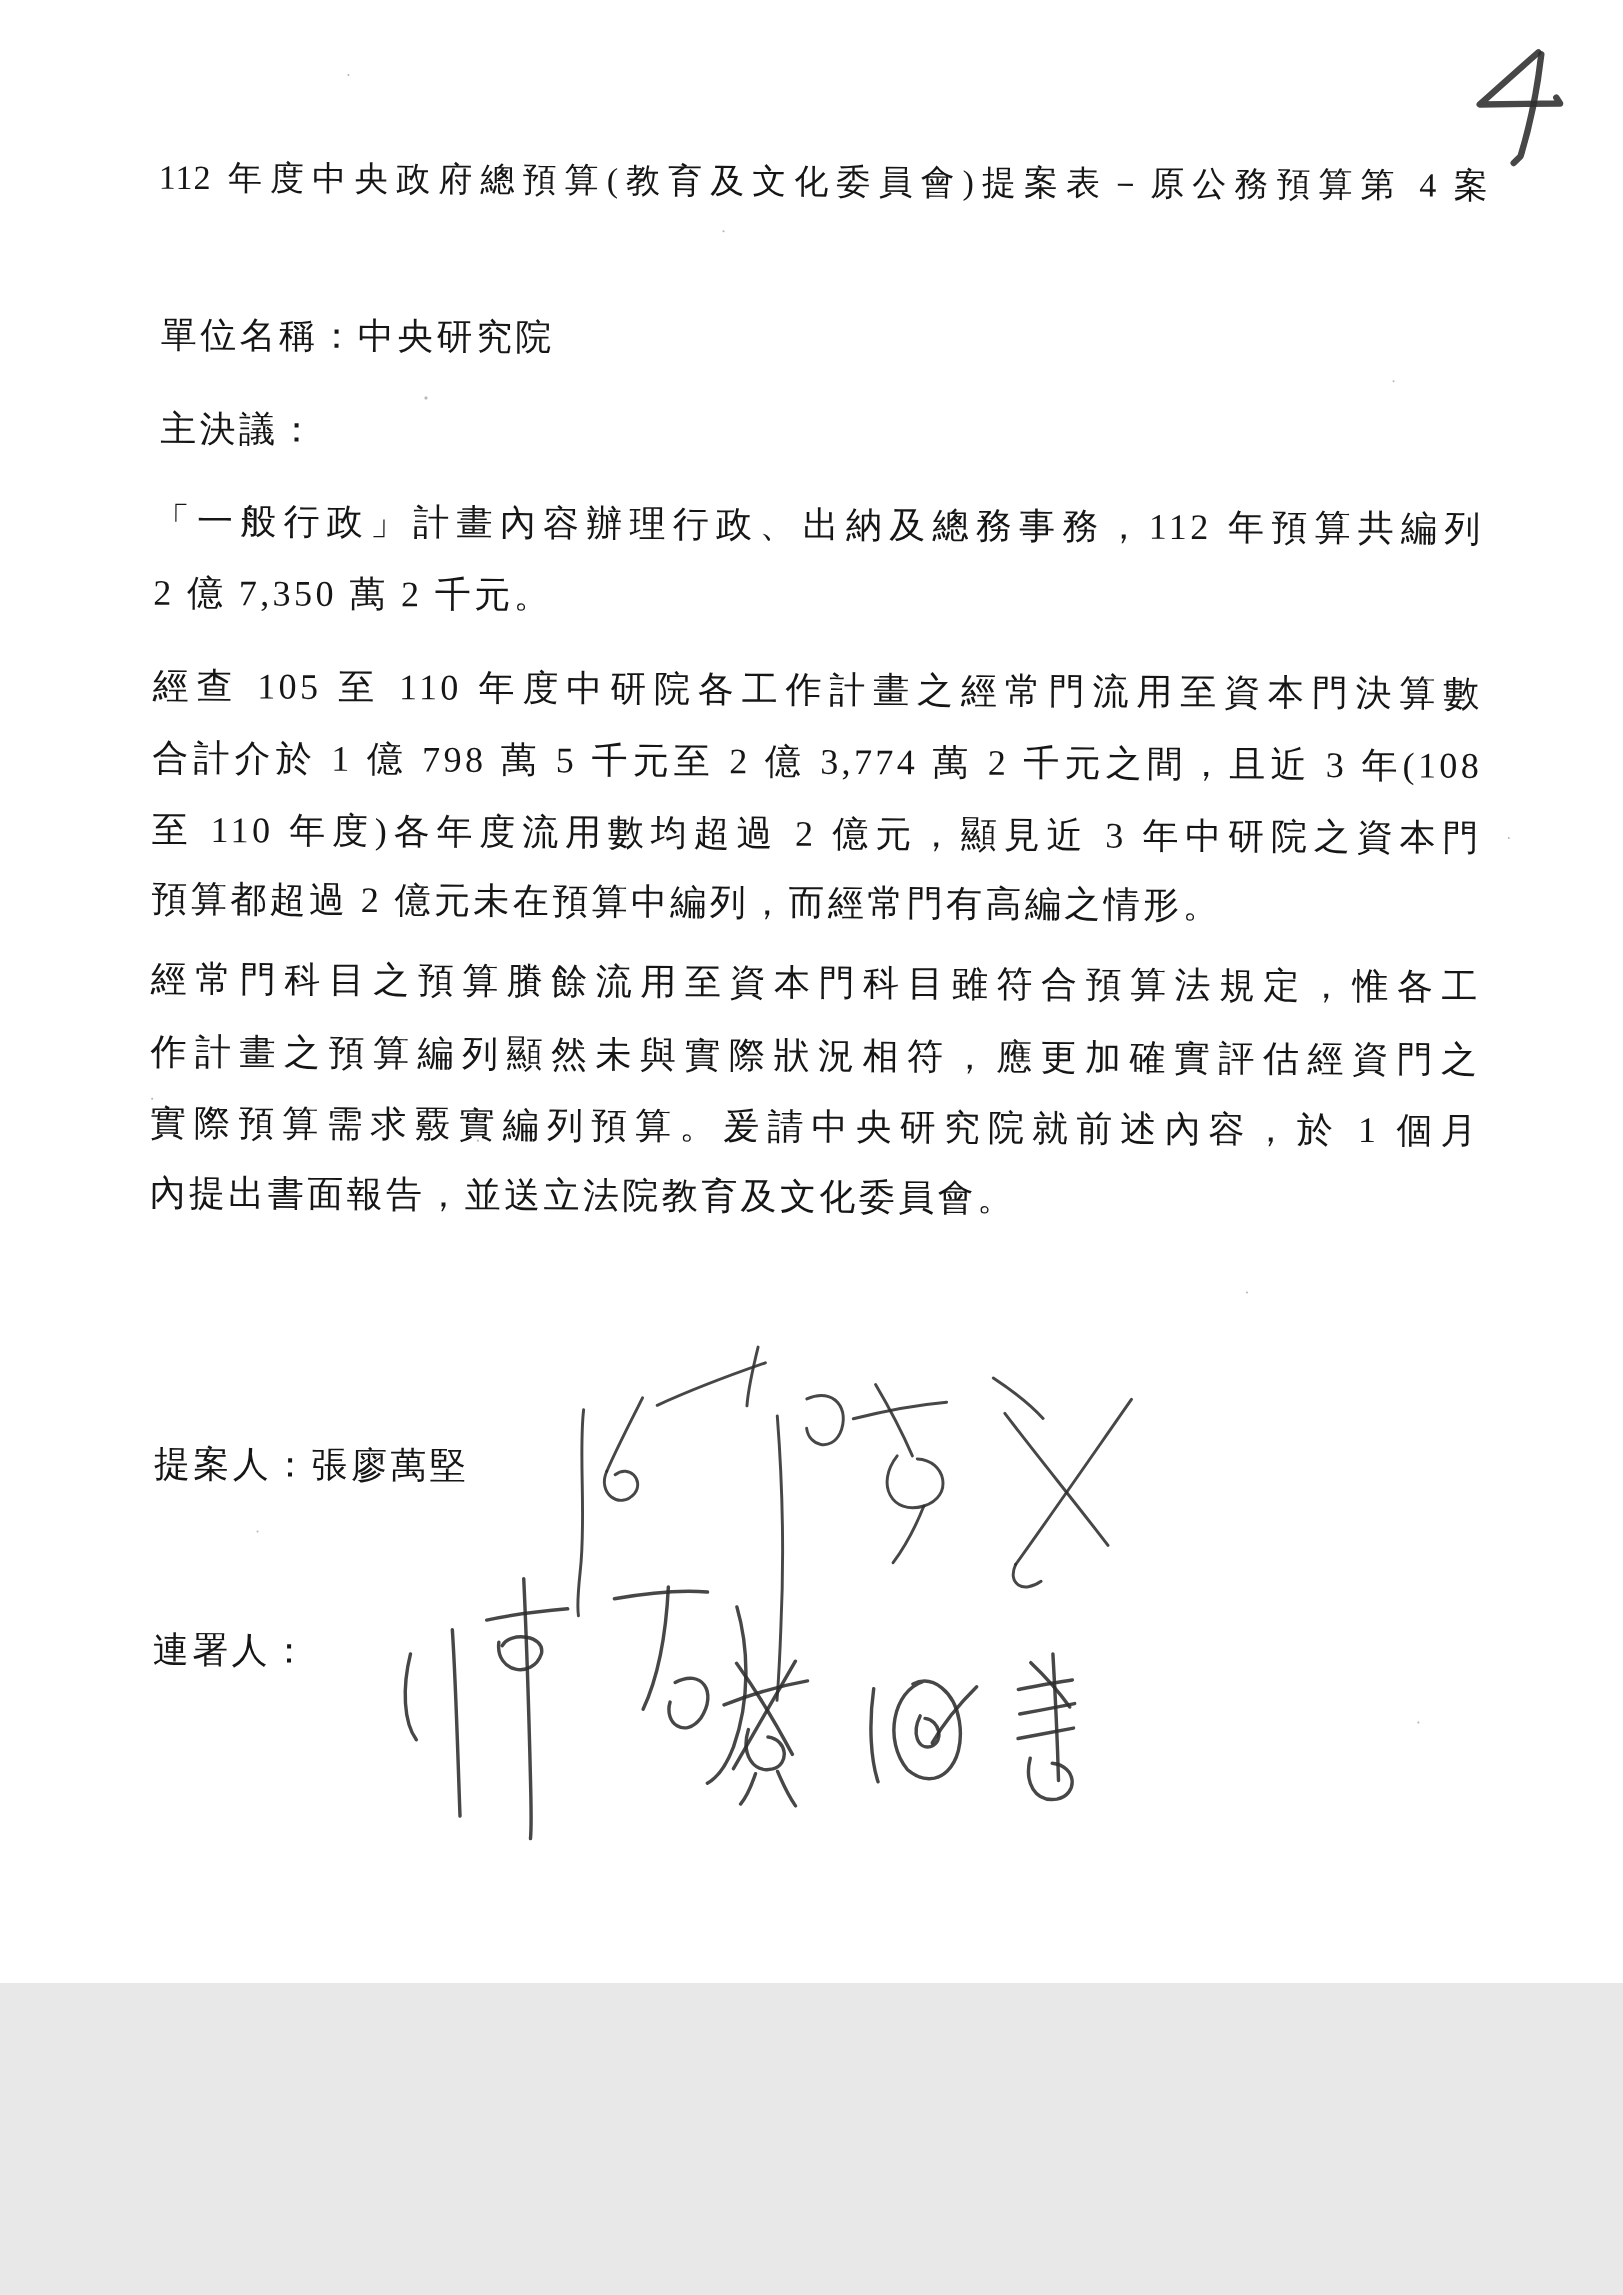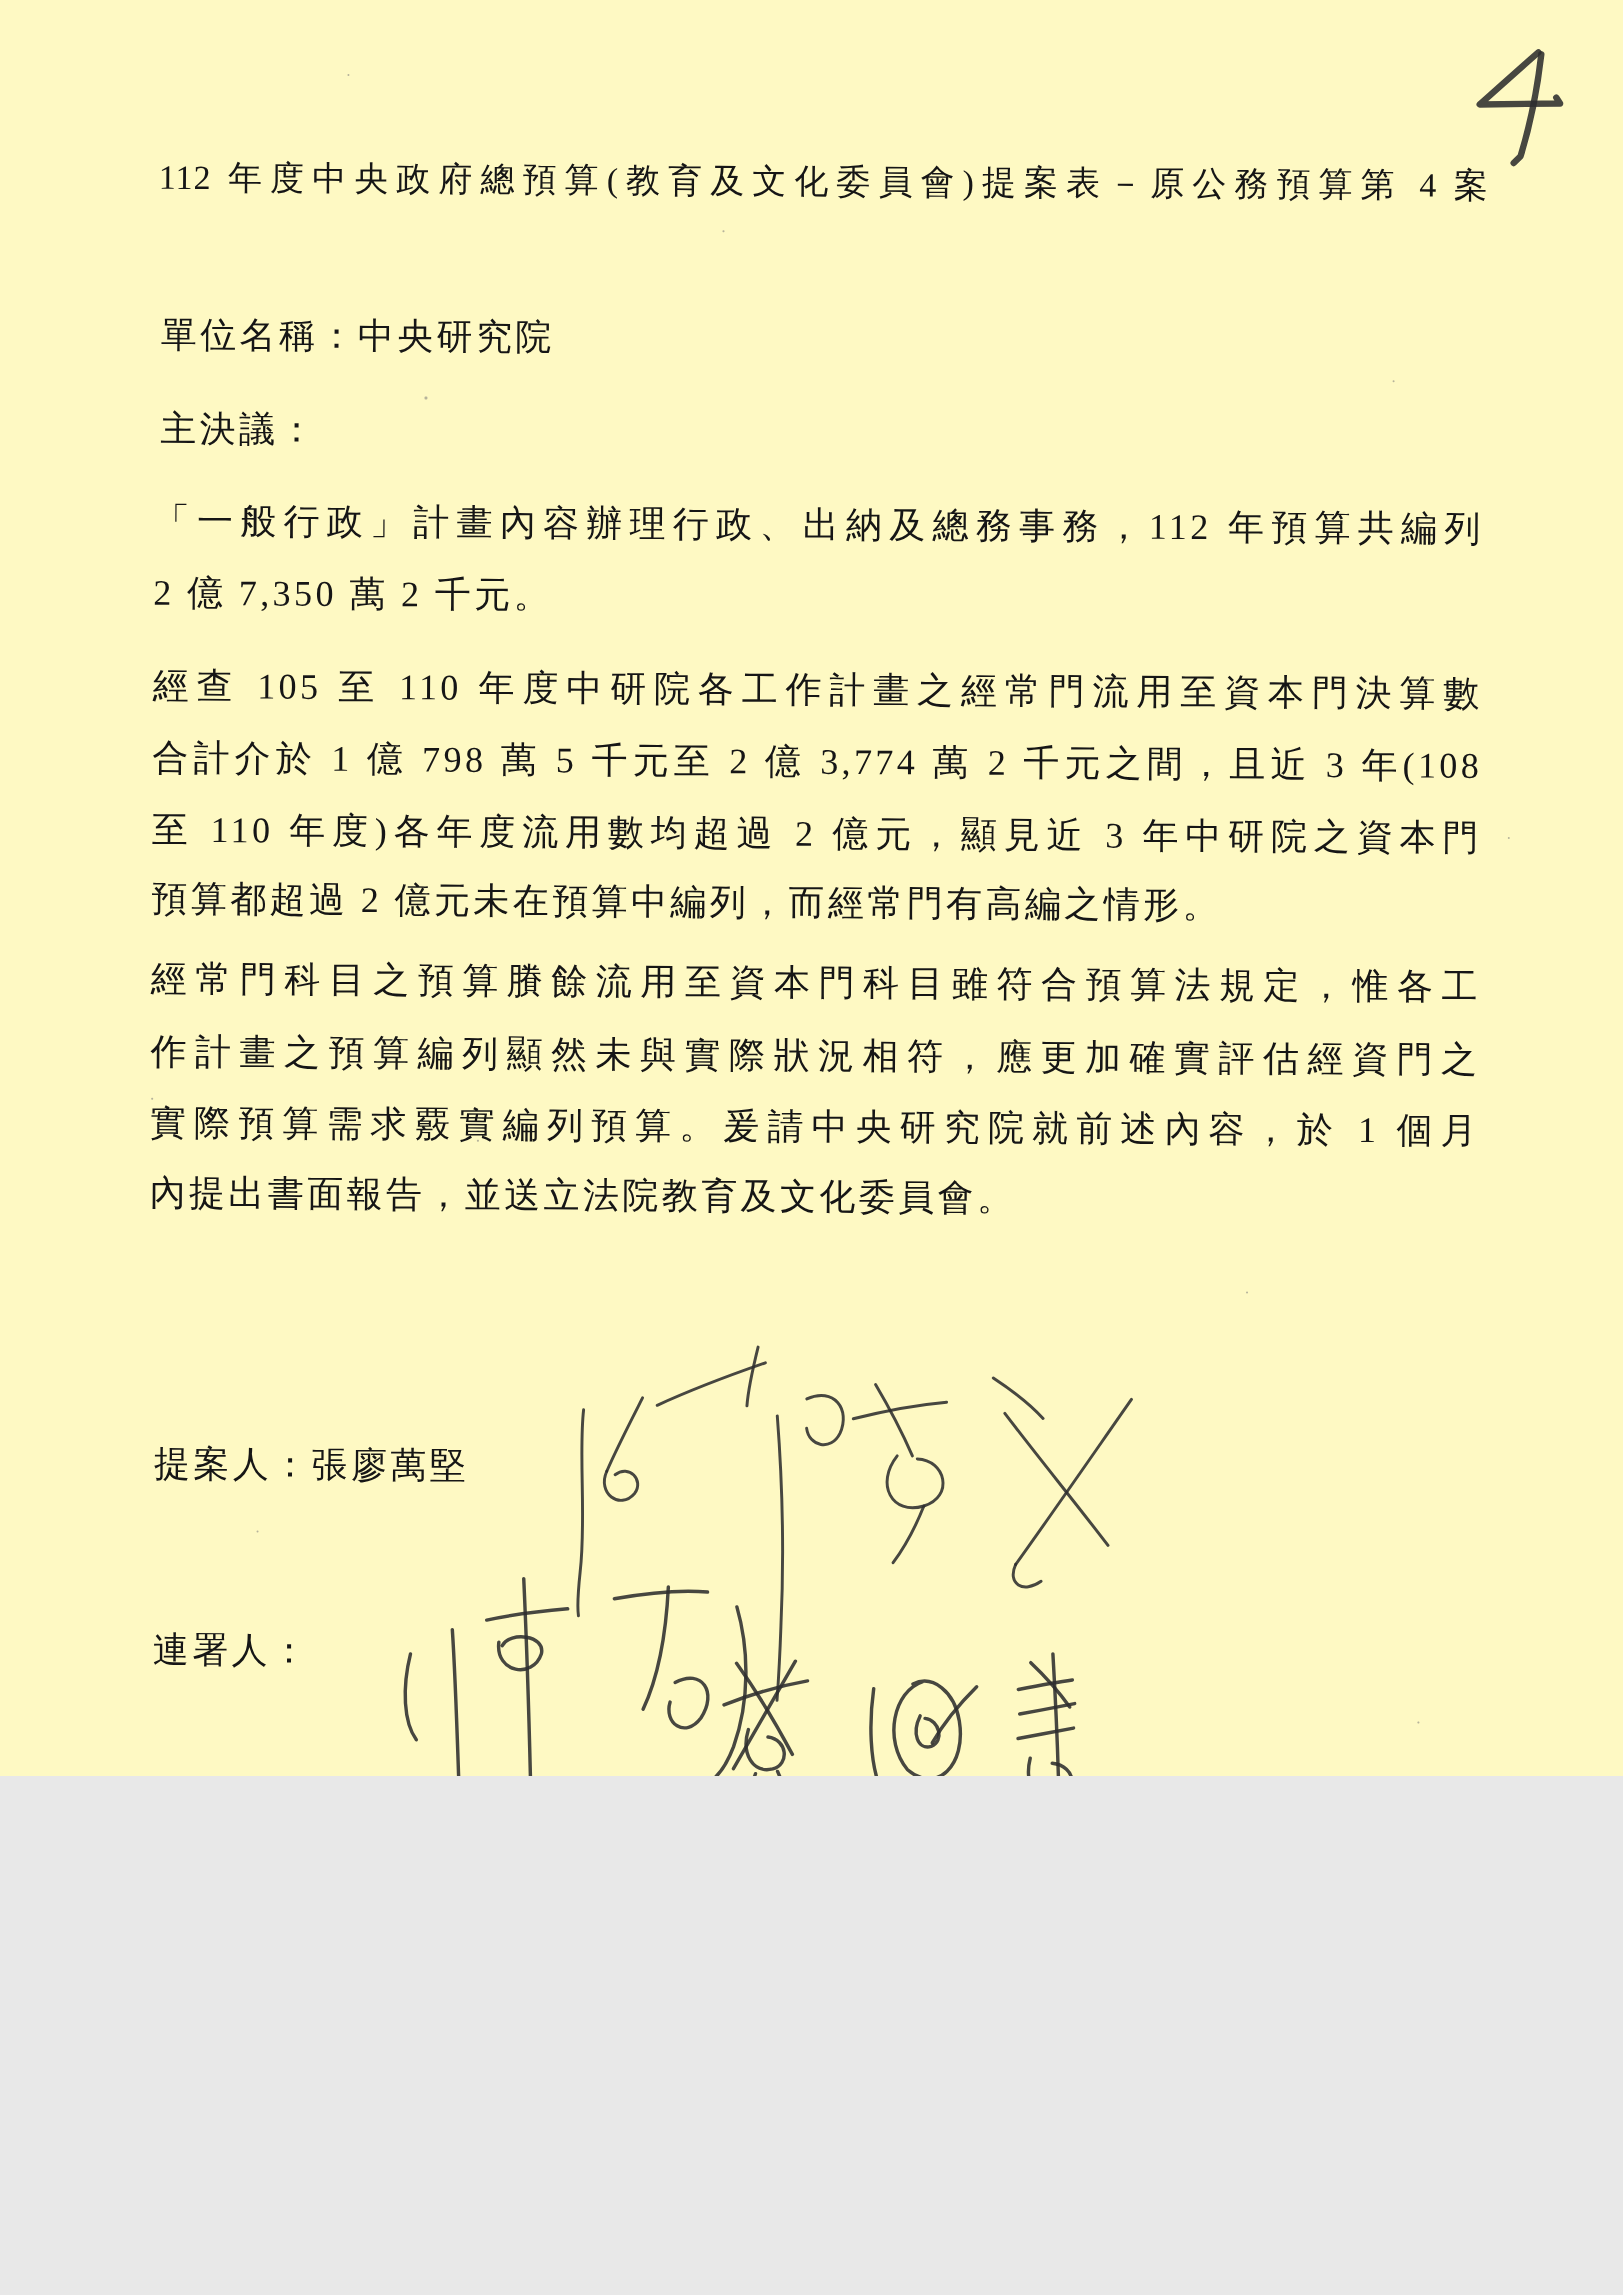--- a/index.html
+++ b/index.html
@@ -1,19 +1,19 @@
 <!DOCTYPE html>
 <html lang="zh-Hant" style="font-size:7.8px"><head>
 <meta charset="utf-8">
 <style>
   html,body{margin:0;padding:0;background:#e8e8e8;}
   .page{
     position:relative;
-    width:1624px;height:1776px;
-    background:#fef9c3;
+    width:1624px;height:1983px;
+    background:#ffffff;
     overflow:hidden;
     font-family:"Liberation Serif","DejaVu Serif",serif;
     color:#1b1b1b;
   }
   .content{
     position:absolute;left:0;top:0;width:1624px;height:2295px;
     transform:rotate(0.35deg);
     transform-origin:196px 147px;
   }
   .line{

